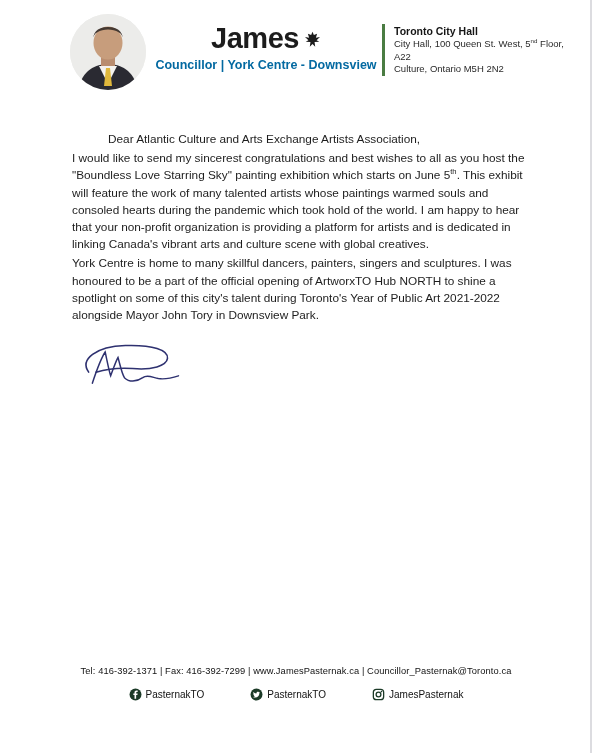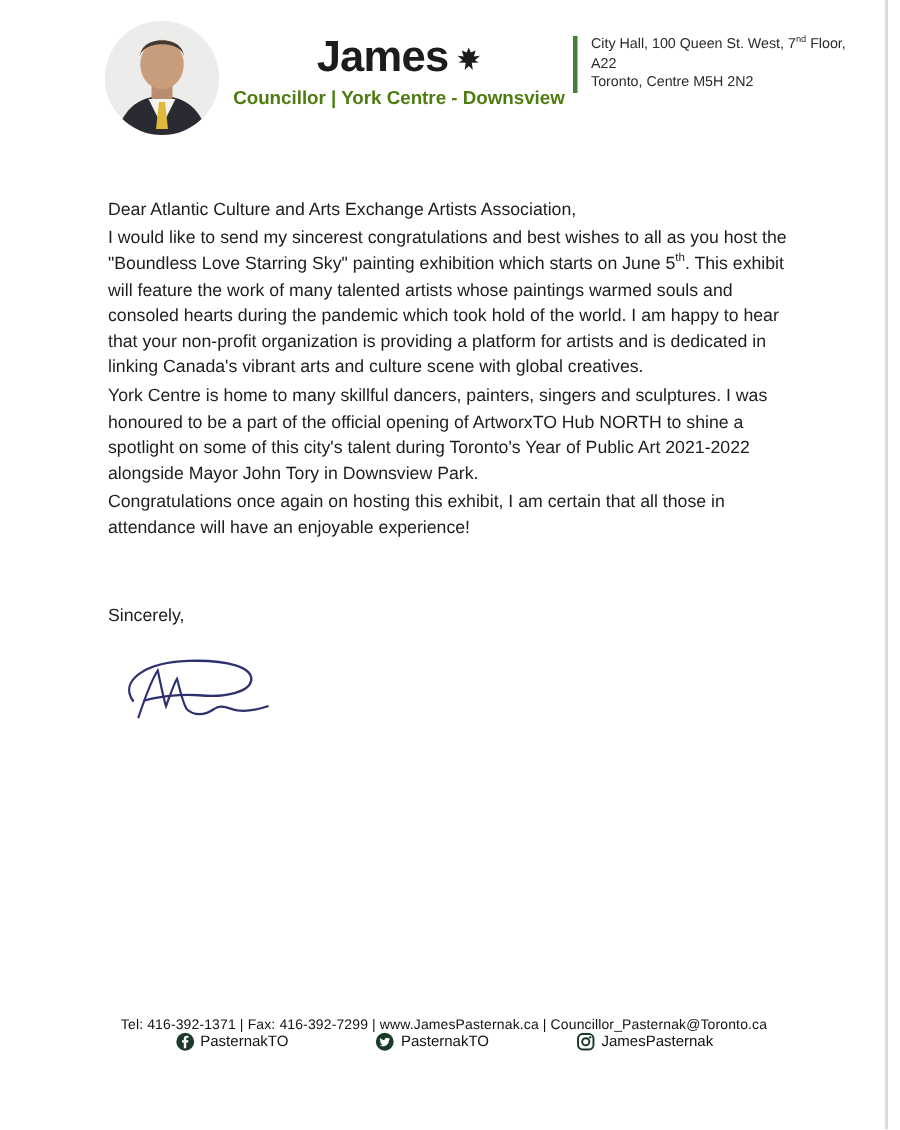--- a/index.html
+++ b/index.html
@@ -24,49 +24,49 @@
     width: 76px; height: 76px; border-radius: 50%;
     overflow: hidden; background: #ececea;
   }
   .namebock { position: absolute; left: 82px; top: 8px; width: 228px; text-align: center; }
   .name-line {
     font-size: 29px; font-weight: bold; letter-spacing: -0.5px;
     color: #1c1c1c; white-space: nowrap;
     display: flex; align-items: center; justify-content: center; gap: 5px;
   }
   .leaf-icon { width: 17px; height: 17px; display: inline-block; margin-top: 2px; }
-  .subtitle { font-size: 12.5px; font-weight: bold; color: #4d7c0f; margin-top: 3px; white-space: nowrap; }
+  .subtitle { font-size: 12.5px; font-weight: bold; color: #0369a1; margin-top: 3px; white-space: nowrap; }
 
   .addressblock {
     position: absolute; left: 312px; top: 10px;
     border-left: 3px solid #4a7c42; padding-left: 9px;
     width: 190px;
   }
   .addr-title { font-size: 10.5px; font-weight: bold; color: #151515; line-height: 14px; }
   .addr-line { font-size: 9.5px; color: #2a2a2a; line-height: 12.5px; }
   sup { font-size: 0.65em; vertical-align: super; line-height: 0; }
 
   
   .letter { position: absolute; left: 72px; top: 104px; width: 458px; }
   .body-text { font-size: 11.8px; line-height: 17.2px; color: #1d1d1d; }
   .date { margin-top: 2px; }
-  .salutation { margin-top: 27px; }
+  .salutation { margin-top: 27px; margin-left: 36px; }
   .para { margin-top: 2px; }
   .closing { margin-top: 41px; }
 
   .signature-wrap { margin-top: 10px; margin-left: 2px; width: 110px; height: 58px; }
   .signer { margin-top: 6px; }
   .signer div { line-height: 17.2px; }
 
   
   .footer { position: absolute; left: 0; bottom: 52px; width: 592px; text-align: center; }
   .contact-line { font-size: 9.3px; color: #111111; letter-spacing: 0.1px; }
   .social-row {
-    margin-top: 0;
-    display: flex; justify-content: center; align-items: center; gap: 58px;
+    margin-top: 12px;
+    display: flex; justify-content: center; align-items: center; gap: 46px;
   }
   .social-item { display: flex; align-items: center; gap: 4px; font-size: 10px; color: #111111; }
   .social-icon { width: 13px; height: 13px; display: block; }
 </style>
 </head>
 <body>
 
 <div class="page">
   <div class="edge-line"></div>
 
@@ -88,36 +88,35 @@
       <div class="name-line">
         <span>James</span>
         <svg class="leaf-icon" viewBox="0 0 100 100">
           <path fill="#1c1c1c" d="M50 4 L58 24 L77 16 L70 39 L94 36 L74 54 L90 63 L62 64 L66 92 L50 76 L34 92 L38 64 L10 63 L26 54 L6 36 L30 39 L23 16 L42 24 Z"></path>
         </svg>
       </div>
       <div class="subtitle">Councillor | York Centre - Downsview</div>
     </div>
 
     <div class="addressblock">
-      <div class="addr-line"><span>City Hall, 100 Queen St. West, 7</span><sup>nd</sup><span> Floor, A22</span></div>
-      <div class="addr-line">Toronto, Centre M5H 2N2</div>
+      <div class="addr-title">Toronto City Hall</div>
+      <div class="addr-line"><span>City Hall, 100 Queen St. West, 5</span><sup>nd</sup><span> Floor, A22</span></div>
+      <div class="addr-line">Culture, Ontario M5H 2N2</div>
     </div>
   </div>
 
   <div class="letter">
 
     <div class="body-text salutation">Dear Atlantic Culture and Arts Exchange Artists Association,</div>
 
     <div class="body-text para"><span>I would like to send my sincerest congratulations and best wishes to all as you host the "Boundless Love Starring Sky" painting exhibition which starts on June 5</span><sup>th</sup><span>. This exhibit will feature the work of many talented artists whose paintings warmed souls and consoled hearts during the pandemic which took hold of the world. I am happy to hear that your non-profit organization is providing a platform for artists and is dedicated in linking Canada's vibrant arts and culture scene with global creatives.</span></div>
 
     <div class="body-text para">York Centre is home to many skillful dancers, painters, singers and sculptures. I was honoured to be a part of the official opening of ArtworxTO Hub NORTH to shine a spotlight on some of this city's talent during Toronto's Year of Public Art 2021-2022 alongside Mayor John Tory in Downsview Park.</div>
 
-    <div class="body-text para">Congratulations once again on hosting this exhibit, I am certain that all those in attendance will have an enjoyable experience!</div>
 
-    <div class="body-text closing">Sincerely,</div>
 
     <div class="signature-wrap">
       <svg width="110" height="58" viewBox="0 0 120 60" fill="none">
         <path d="M16 40 C6 26 24 12 56 11 C86 10 103 16 102 25 C101 33 85 38 64 36 C50 35 34 37 24 40" stroke="#2e3170" stroke-width="1.7" stroke-linecap="round" fill="none"></path>
         <path d="M20 52 C24 40 30 24 34 18 C36 27 38 38 40 44 C43 36 46 27 48 24 C50 31 52 41 55 46 C60 51 68 51 75 46 C80 42 86 46 92 47 C99 48 108 46 114 44" stroke="#2e3170" stroke-width="1.6" stroke-linecap="round" fill="none"></path>
       </svg>
     </div>
 
   </div>
 

